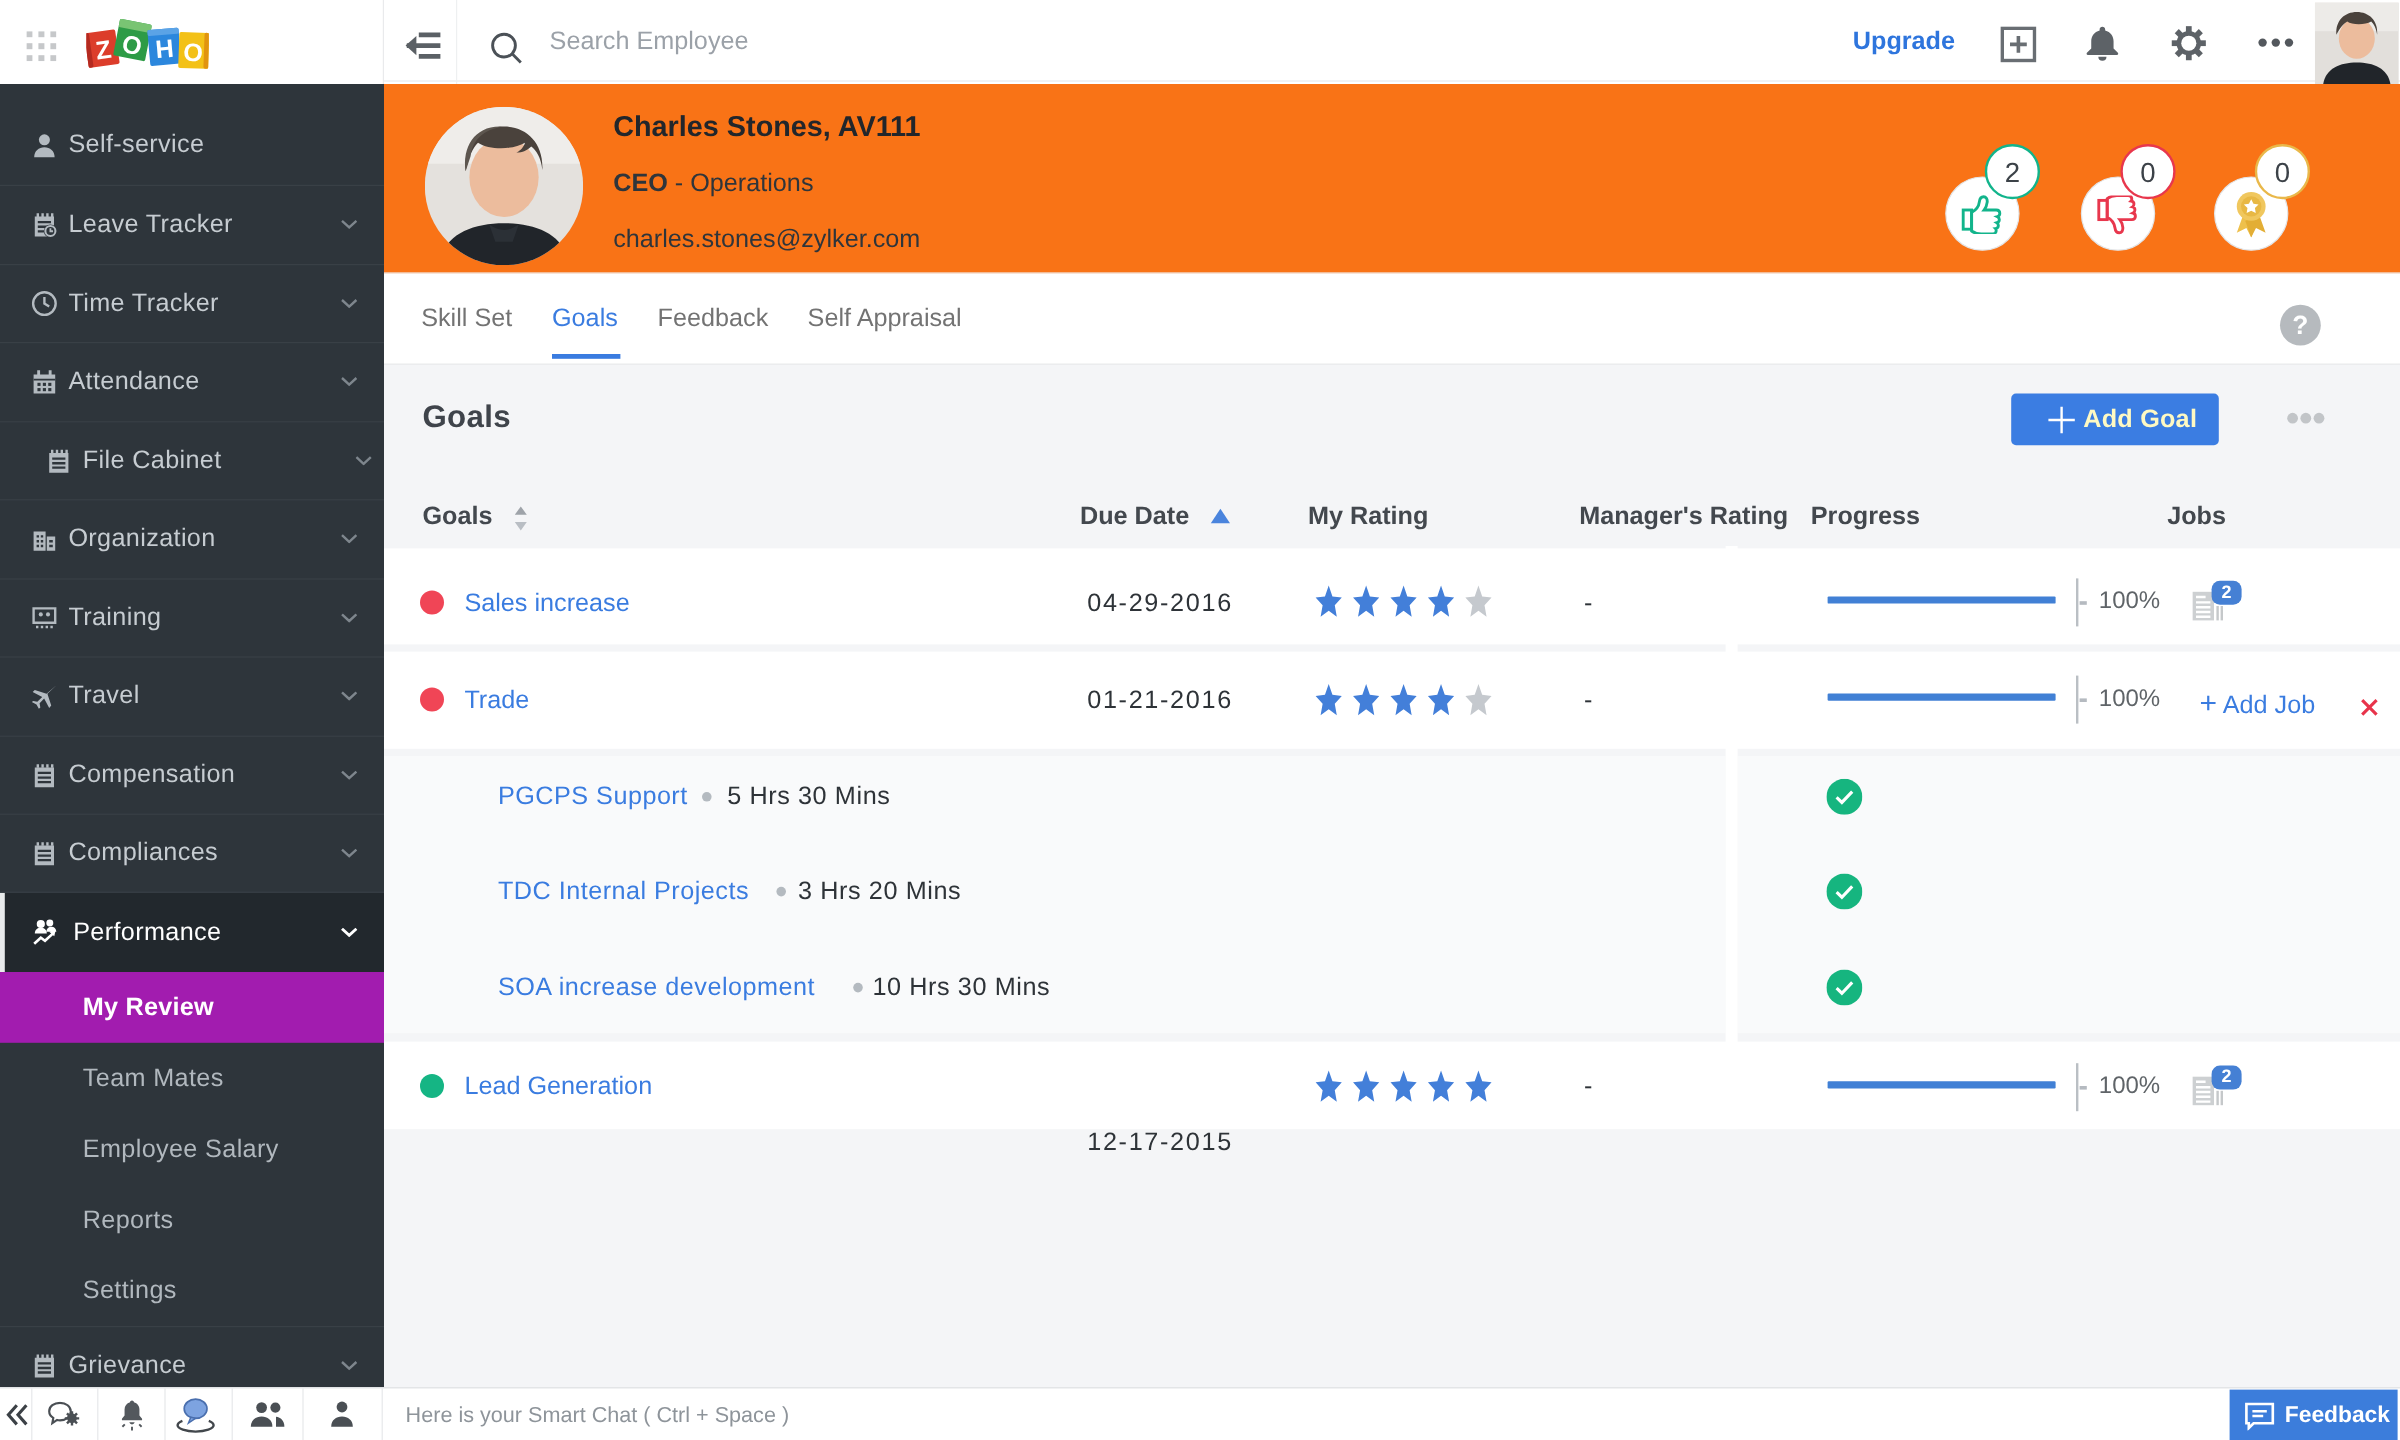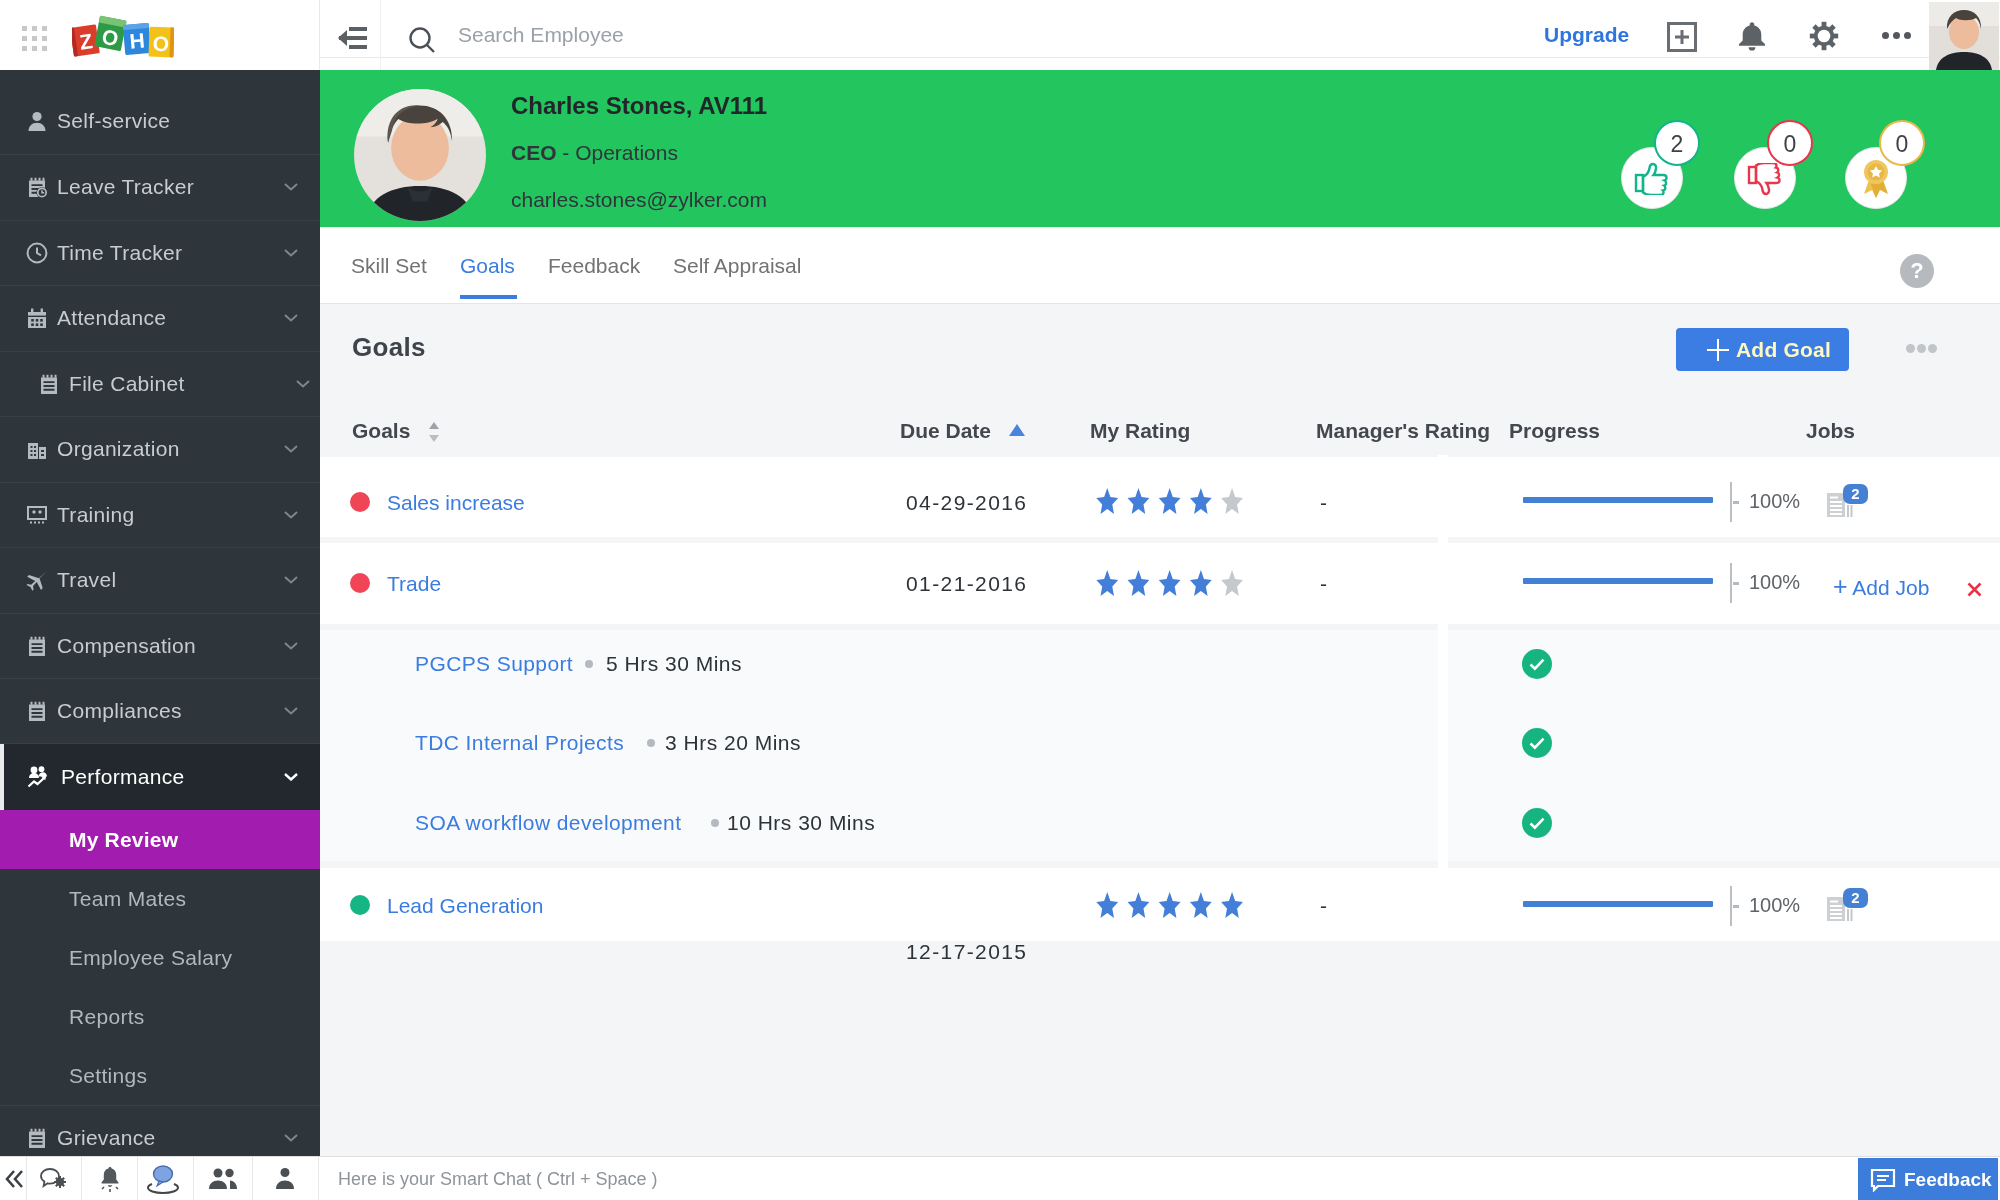--- a/index.html
+++ b/index.html
@@ -14,24 +14,24 @@
 #sidebar { left:0; top:70px; width:320px; height:1086px; background:#2e353b; }
 .sitem { position:absolute; left:0; width:320px; height:66px; color:#c6ccd1; font-size:21px; letter-spacing:0.3px; }
 .sitem .lbl { position:absolute; left:57px; top:50%; transform:translateY(-50%); }
 .sitem .ico { position:absolute; left:26px; top:50%; transform:translateY(-50%); width:22px; height:22px; }
 .sitem .chev { position:absolute; right:22px; top:50%; transform:translateY(-50%); width:14px; height:8px; }
 .sep { position:absolute; left:0; width:320px; height:1px; background:#394046; }
 .subitem { position:absolute; left:0; width:320px; height:59px; color:#b1b8be; font-size:21px; letter-spacing:0.3px; }
 .subitem .lbl { position:absolute; left:69px; top:50%; transform:translateY(-50%); }
 
 
-#topbar { left:320px; top:0; width:1680px; height:58px; background:#fff; border-bottom:1px solid #e8e9eb; }
-
-
-#header { left:320px; top:70px; width:1680px; height:158px; background:#22c55e; border-bottom:1px solid #ededef; }
+#topbar { left:320px; top:0; width:1680px; height:68px; background:#fff; border-bottom:1px solid #e8e9eb; }
+
+
+#header { left:320px; top:70px; width:1680px; height:158px; background:#f97316; border-bottom:1px solid #ededef; }
 
 
 #tabs { left:320px; top:228px; width:1680px; height:76px; background:#fff; border-bottom:1px solid #e4e5e7; }
 .tab { position:absolute; top:0; height:76px; line-height:76px; font-size:21px; color:#737373; }
 
 
 #content { left:320px; top:304px; width:1680px; height:852px; background:#f4f5f7; }
 
 
 #bottombar { left:0; top:1156px; width:2000px; height:44px; background:#fff; border-top:1px solid #dddfe1; }
@@ -462,21 +462,21 @@
   </div>
 
   <div class="abs" style="left:0;top:326px;width:1118px;height:231px;background:#f9fafb;"></div>
   <div class="abs" style="left:1128px;top:326px;width:552px;height:231px;background:#f9fafb;"></div>
   <div class="abs slink" style="left:95px;top:348px;">PGCPS Support</div>
   <div class="abs sdot" style="left:265px;top:356px;"></div>
   <div class="abs dark" style="left:286px;top:348px;">5 Hrs 30 Mins</div>
   <div class="abs slink" style="left:95px;top:427px;">TDC Internal Projects</div>
   <div class="abs sdot" style="left:327px;top:435px;"></div>
   <div class="abs dark" style="left:345px;top:427px;">3 Hrs 20 Mins</div>
-  <div class="abs slink" style="left:95px;top:507px;">SOA workflow development</div>
+  <div class="abs slink" style="left:95px;top:507px;">SOA increase development</div>
   <div class="abs sdot" style="left:391px;top:515px;"></div>
   <div class="abs dark" style="left:407px;top:507px;">10 Hrs 30 Mins</div>
   <svg class="abs" style="left:1202px;top:345px;" width="30" height="30" viewBox="0 0 30 30">
       <circle cx="15" cy="15" r="15" fill="#16b57f"></circle>
       <path d="M8.5 15.5l4.4 4.2 8.6-9" stroke="#fff" stroke-width="2.6" fill="none"></path>
     </svg>
   <svg class="abs" style="left:1202px;top:424px;" width="30" height="30" viewBox="0 0 30 30">
       <circle cx="15" cy="15" r="15" fill="#16b57f"></circle>
       <path d="M8.5 15.5l4.4 4.2 8.6-9" stroke="#fff" stroke-width="2.6" fill="none"></path>
     </svg>

